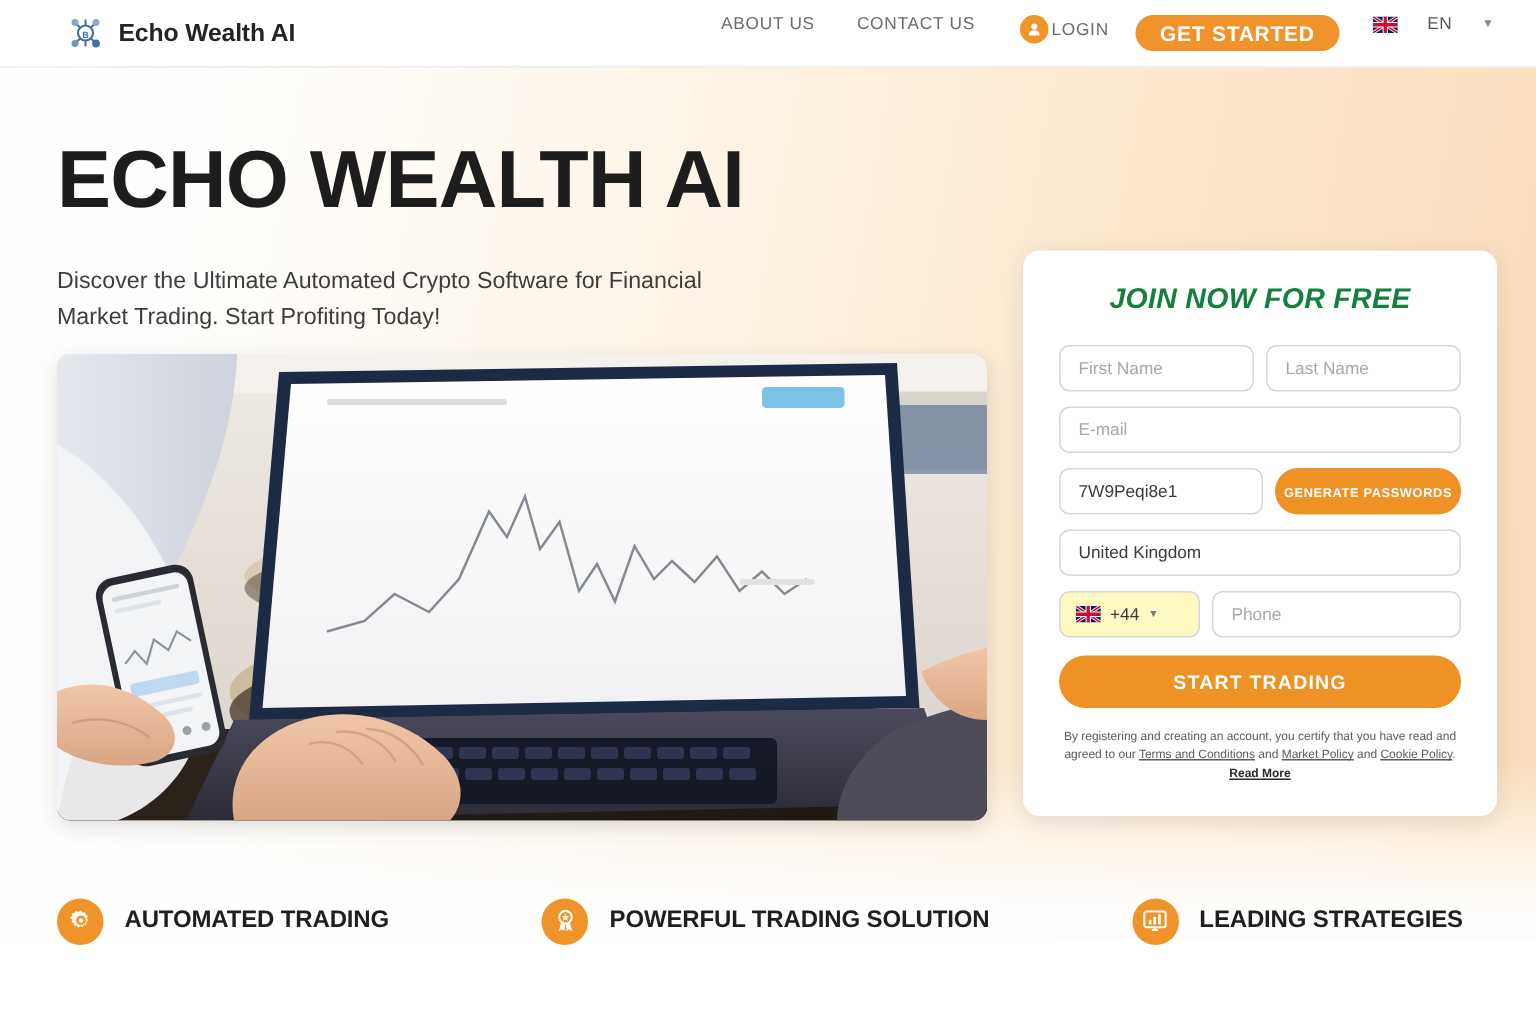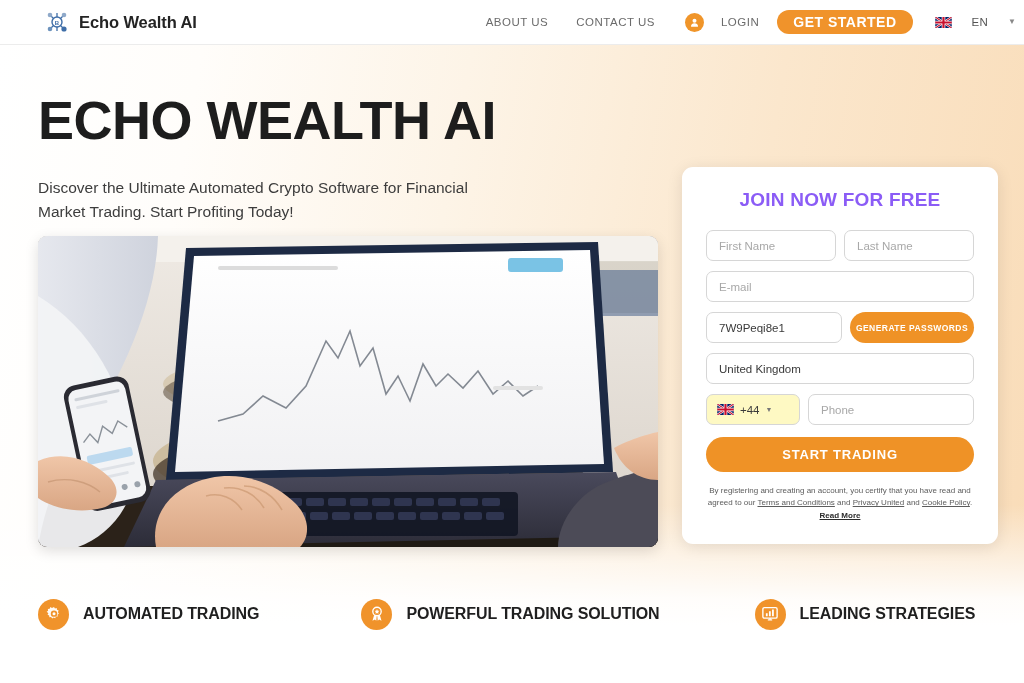--- a/index.html
+++ b/index.html
@@ -60,37 +60,37 @@
   .brand-name {
     font-size: 16.5px;
     font-weight: bold;
     color: #242424;
     letter-spacing: -0.1px;
     white-space: nowrap;
   }
 
   .nav-right {
     margin-left: auto;
-    margin-right: 8px;
-    display: flex;
-    align-items: center;
+    margin-right: 28px;
+    display: flex;
+    align-items: flex-start;
   }
   .nav-link {
     font-size: 11.5px;
     color: #6b6b6b;
     letter-spacing: 0.5px;
     text-decoration: none;
     padding: 0 14px;
     cursor: pointer;
     white-space: nowrap;
   }
   .nav-login {
     display: flex;
     align-items: center;
-    gap: 17px;
+    gap: 2px;
     padding: 0 12px 0 16px;
     cursor: pointer;
   }
   .login-avatar {
     width: 19px; height: 19px;
     border-radius: 50%;
     background: #f0952a;
     display: flex;
     align-items: center;
     justify-content: center;
@@ -173,24 +173,25 @@
     background: #ffffff;
     border-radius: 11px;
     box-shadow: 0 3px 16px rgba(0,0,0,0.10);
     padding: 22px 24px 22px;
     z-index: 20;
   }
   .signup-title {
     text-align: center;
     font-size: 19px;
     font-weight: bold;
-    color: #8b5cf6;
+    color: #15803d;
     letter-spacing: 0.2px;
     margin-bottom: 19px;
     white-space: nowrap;
+    font-style: italic;
   }
   .field-row {
     display: flex;
     gap: 8px;
     margin-bottom: 10px;
   }
   .inp {
     width: 100%;
     height: 31px;
     border: 1px solid #d6d6d6;
@@ -527,21 +528,21 @@
         </span>
         <span class="code">+44</span>
         <span class="caret2">▼</span>
       </div>
       <input class="inp half" type="text" placeholder="Phone" style="">
     </div>
 
     <button class="btn-start">START TRADING</button>
 
     <div class="disclaimer">
-      <span>By registering and creating an account, you certify that you have read and agreed to our </span><a>Terms and Conditions</a><span> and </span><a>Privacy United</a><span> and </span><a>Cookie Policy</a><span>. </span><a class="strong">Read More</a>
+      <span>By registering and creating an account, you certify that you have read and agreed to our </span><a>Terms and Conditions</a><span> and </span><a>Market Policy</a><span> and </span><a>Cookie Policy</a><span>. </span><a class="strong">Read More</a>
     </div>
   </div>
 
   <div class="features">
 
     <div class="feature f1">
       <span class="feat-icon">
         <svg width="18" height="18" viewBox="0 0 24 24" fill="#ffffff">
           <path d="M12 2.6l1.3 2 2.3-.6.4 2.4 2.2 1-1.1 2.1 1.5 1.9-1.9 1.5.3 2.3-2.4.2-1 2.2-2.1-1.1-1.9 1.5-1.5-1.9-2.3.3-.2-2.4-2.2-1 1.1-2.1L2.2 9l1.9-1.5-.3-2.3 2.4-.2 1-2.2L9.3 3.9z" opacity="0.95"></path>
           <circle cx="12" cy="11.5" r="4.3" fill="#f0932b"></circle>

